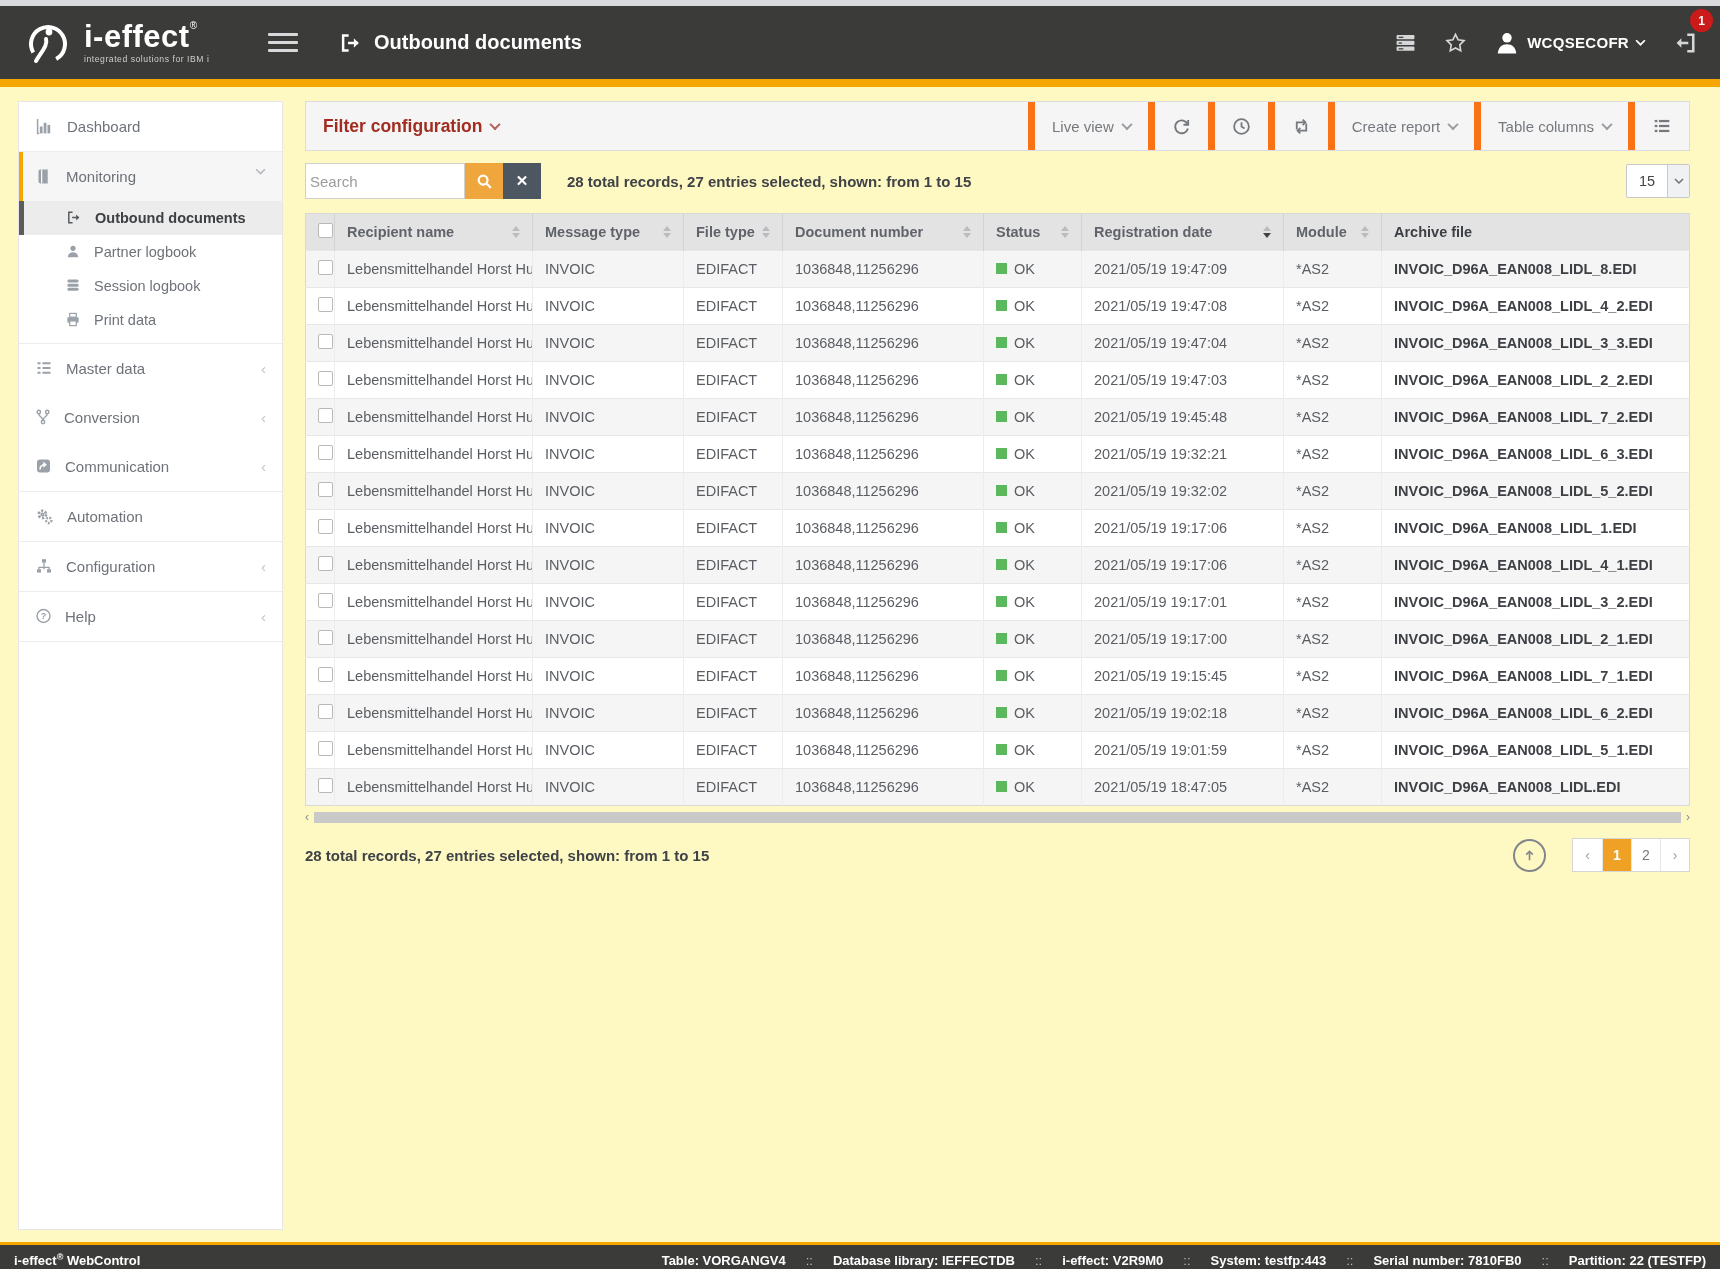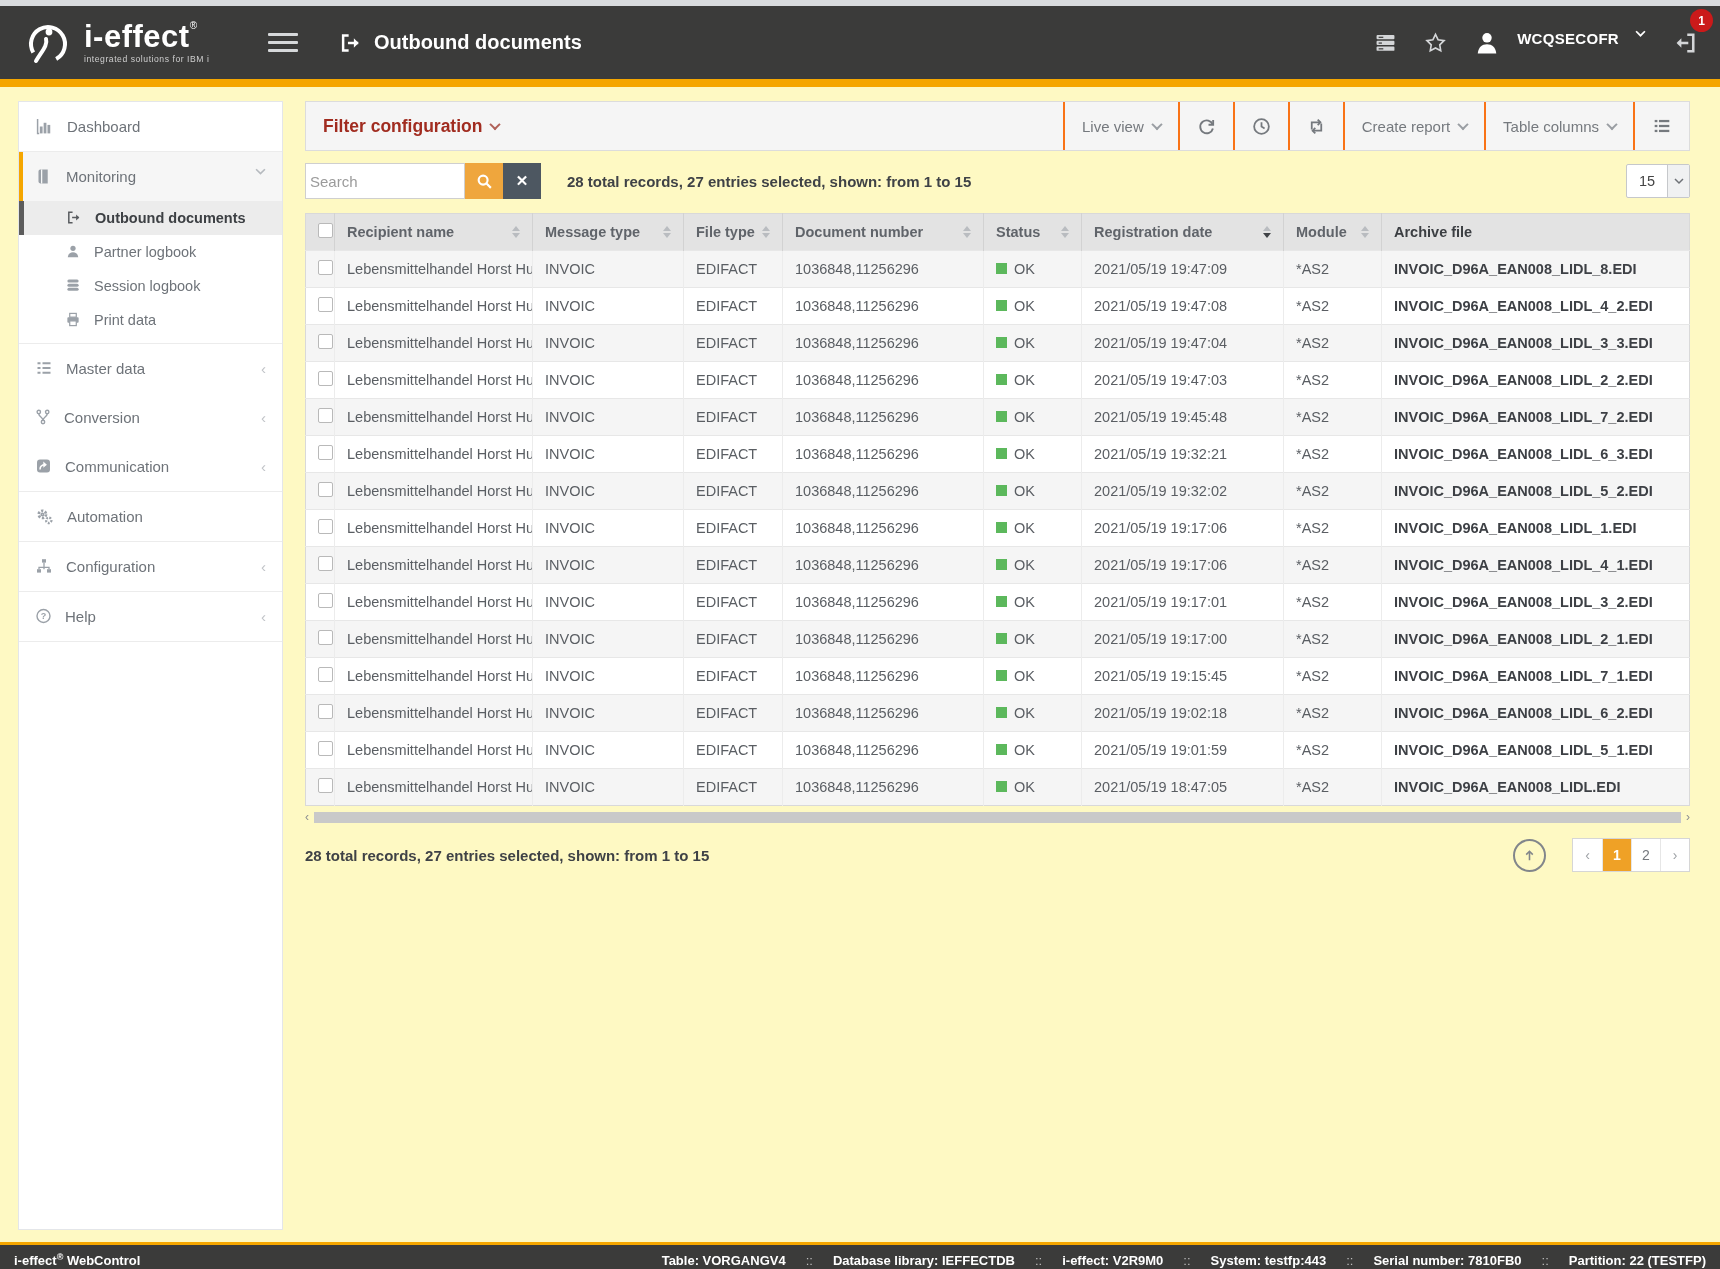--- a/index.html
+++ b/index.html
@@ -13,21 +13,21 @@
   .brand-text { color:#fff; line-height:1; }
   .brand-name { font-size:31px; font-weight:bold; letter-spacing:.5px; }
   .brand-mark { font-size:10px; vertical-align:top; }
   .brand-tag { display:block; font-size:8.6px; letter-spacing:.55px; color:#cfcfcf; margin-top:3px; }
   .hamburger { width:30px; cursor:pointer; margin-left:14px; }
   .hamburger div { height:3px; background:#d6d8da; margin:5px 0; border-radius:1px; }
   .page-title { display:flex; align-items:center; gap:12px; margin-left:40px; color:#fff; }
   .page-title h1 { font-size:20px; font-weight:bold; }
   .topbar-right { margin-left:auto; display:flex; align-items:center; gap:26px; }
   .tb-icon { display:inline-flex; cursor:pointer; }
-  .userbox { display:flex; align-items:flex-start; gap:16px; color:#fff; cursor:pointer; }
+  .userbox { display:flex; align-items:center; gap:6px; color:#fff; cursor:pointer; }
   .username { font-size:15px; font-weight:bold; letter-spacing:.3px; }
   .badge { position:absolute; top:3px; right:7px; min-width:23px; height:23px; border-radius:50%; background:#cb1a1a; color:#fff; font-size:12px; font-weight:bold; display:flex; align-items:center; justify-content:center; }
   .accent-bar { height:8px; background:#f5a600; }
 
   
   .main { display:flex; padding:14px 30px 0 18px; }
   .sidebar { width:265px; background:#fff; border:1px solid #e4e6e9; height:1129px; flex:none; }
   .content { flex:1; margin-left:22px; }
 
   
@@ -35,21 +35,21 @@
   .side-item svg { flex:none; }
   .side-divider { height:1px; background:#ececec; }
   .side-chevron { margin-left:auto; color:#c0c3c7; font-size:15px; }
   .group-open { background:#f6f6f6; border-left:4px solid #f5a600; padding-left:12px; }
   .submenu .side-item { padding:9px 16px 9px 46px; font-size:14.5px; }
   .submenu .side-item.active { background:#ececec; border-left:5px solid #5c5c5c; padding-left:41px; color:#3d4044; font-weight:bold; }
   .submenu { padding-bottom:6px; }
 
   
   .toolbar { display:flex; align-items:stretch; height:50px; background:#f5f5f5; border:1px solid #dcdcdc; }
-  .tbc { display:flex; align-items:center; gap:9px; padding:0 17px; border-left:2px solid #f97316; color:#75797e; font-size:15px; cursor:pointer; white-space:nowrap; }
+  .tbc { display:flex; align-items:center; gap:9px; padding:0 17px; border-left:7px solid #f97316; color:#75797e; font-size:15px; cursor:pointer; white-space:nowrap; }
   .tbc.grow { flex:1; border-left:none; }
   .tbc.red { color:#a12c20; font-weight:bold; }
   .tbc.red.big { font-size:17.5px; }
   .caret { width:8px; height:8px; border-right:2px solid #9a9ea3; border-bottom:2px solid #9a9ea3; transform:rotate(45deg) translate(-1px,-1px); display:inline-block; }
   .red .caret { border-color:#b06158; }
 
   
   .searchrow { display:flex; align-items:center; margin-top:12px; height:36px; }
   .search-input { width:160px; height:36px; border:1px solid #cfcfcf; padding:0 4px; font-size:15px; color:#555; font-family:"Liberation Sans",sans-serif; outline:none; }
   .search-input::placeholder { color:#9b9b9b; }

